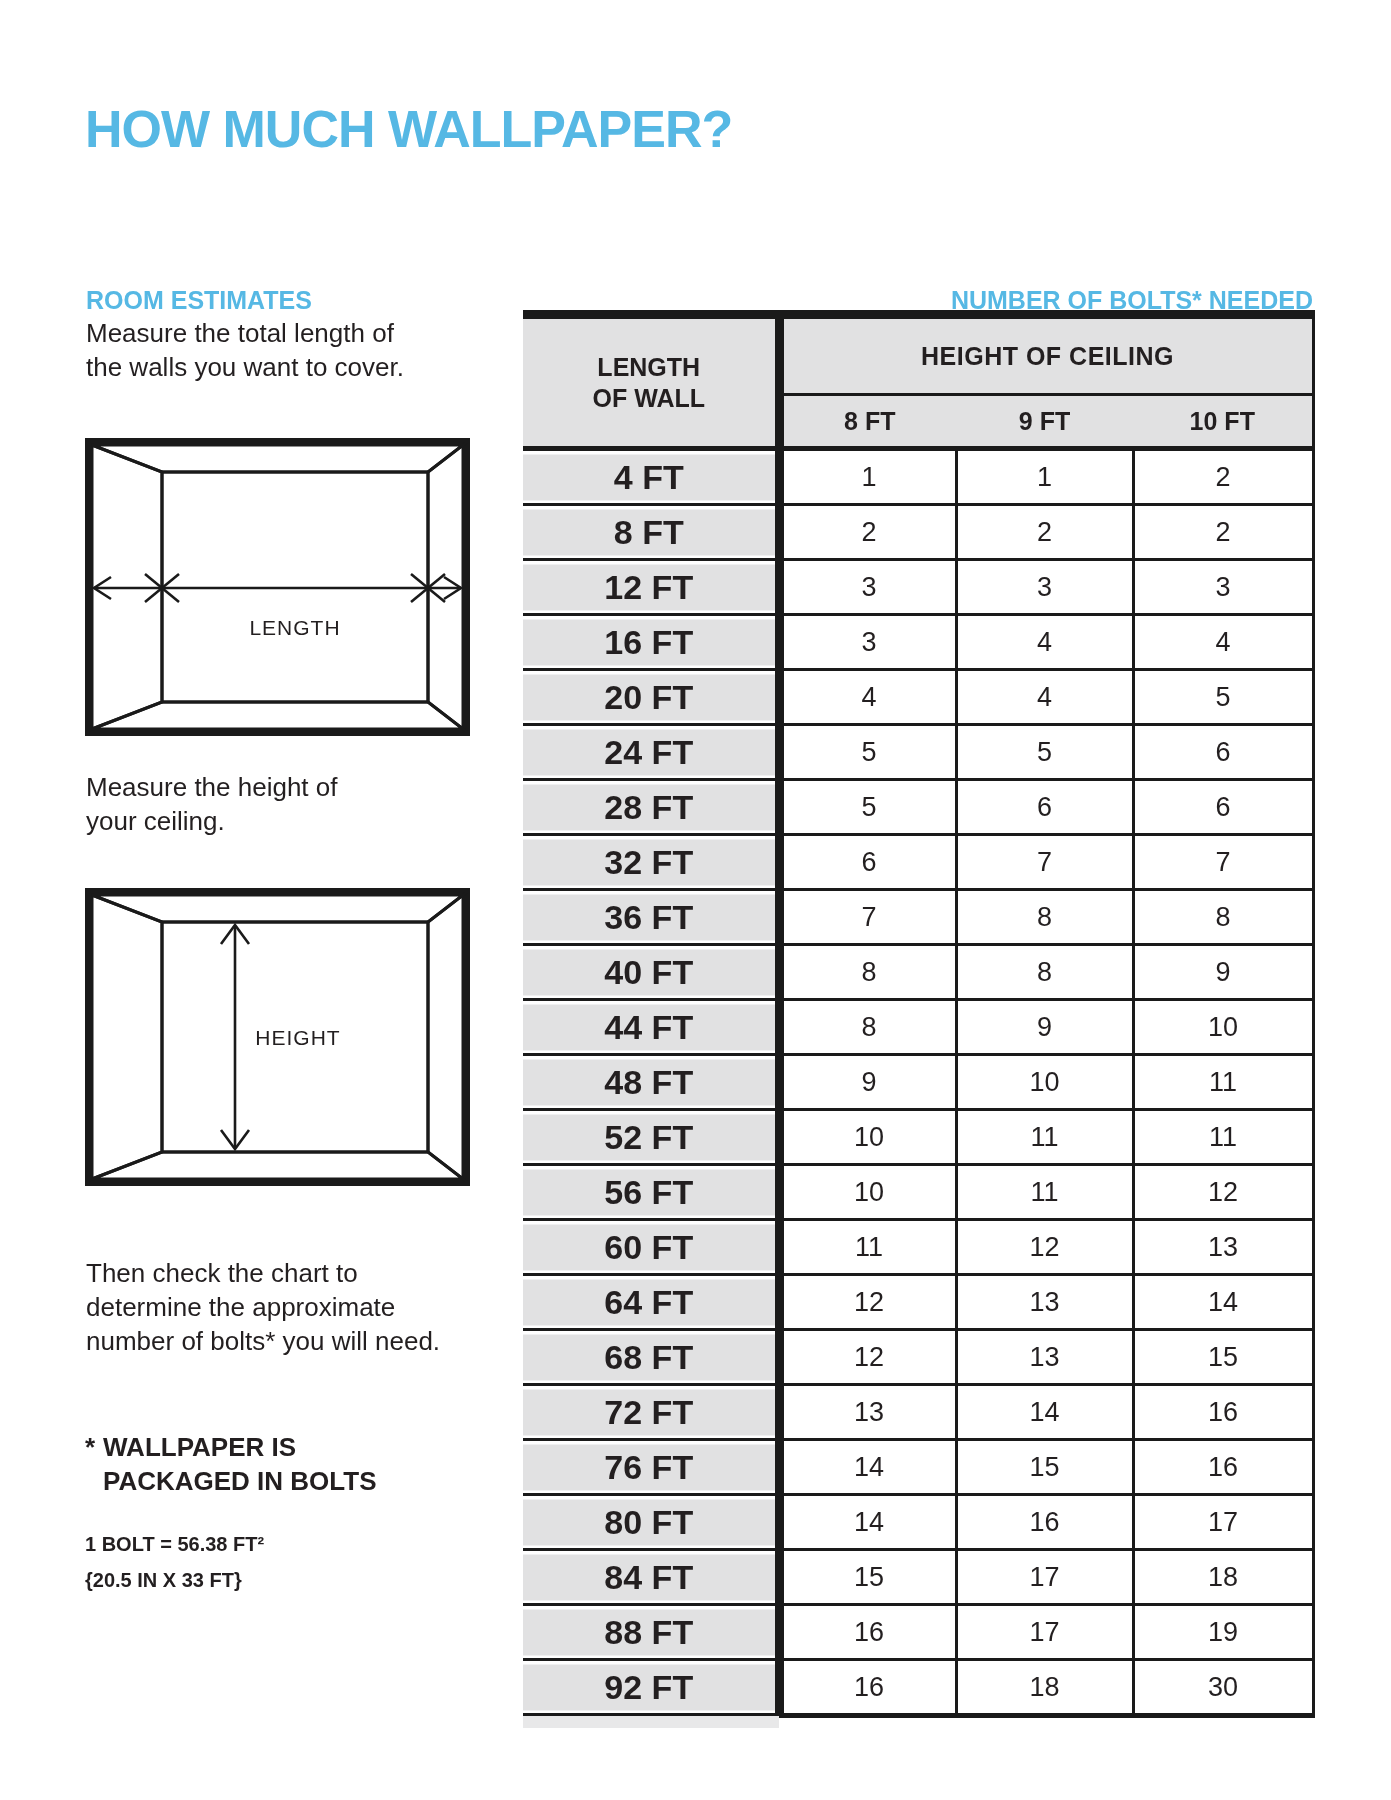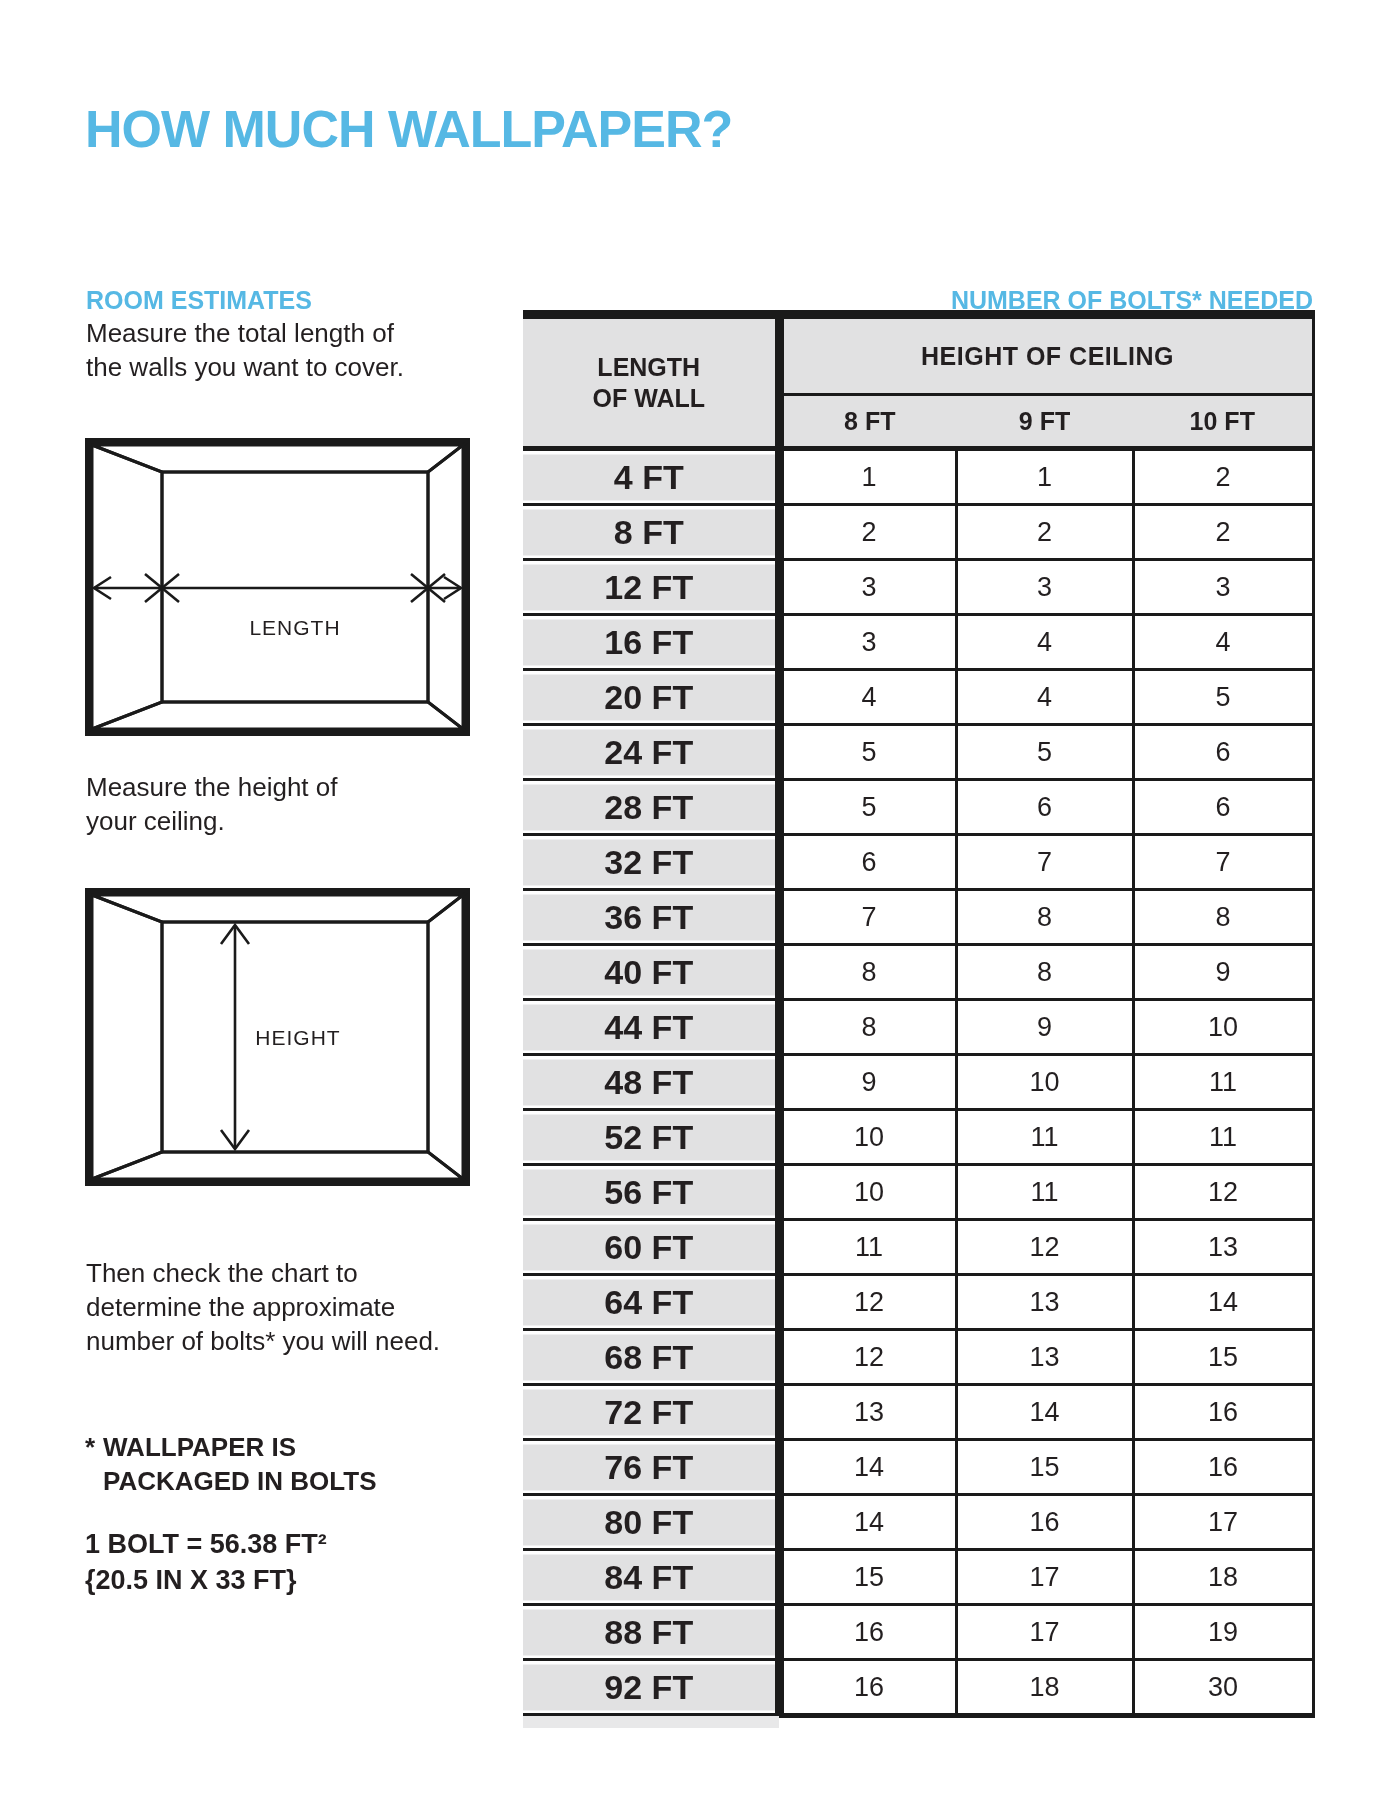--- a/index.html
+++ b/index.html
@@ -30,21 +30,21 @@
   #step3{top:1224px;margin-top:32px;}
   .diagram{position:absolute;left:85px;width:385px;height:298px;}
   #diagram-length{top:438px;}
   #diagram-height{top:888px;}
   .footnote{
     position:absolute;left:85px;top:1430px;font-size:26px;font-weight:bold;line-height:34px;
   }
   .footnote .marker{display:inline-block;width:18px;}
   .footnote .fn-line2{padding-left:18px;}
   .bolt-spec{
-    position:absolute;left:85px;top:1526px;font-size:27px;font-weight:bold;line-height:36px;
+    position:absolute;left:85px;top:1526px;font-size:20px;font-weight:bold;line-height:36px;
   }
   
   table.bolt-table{
     position:absolute;left:523px;top:310px;width:790px;
     border-collapse:collapse;table-layout:fixed;
   }
   col.c0{width:256px;}col.c1{width:177px;}col.c2{width:177px;}col.c3{width:180px;}
   .bolt-table th,.bolt-table td{
     padding:0;text-align:center;vertical-align:middle;color:var(--ink);
   }

